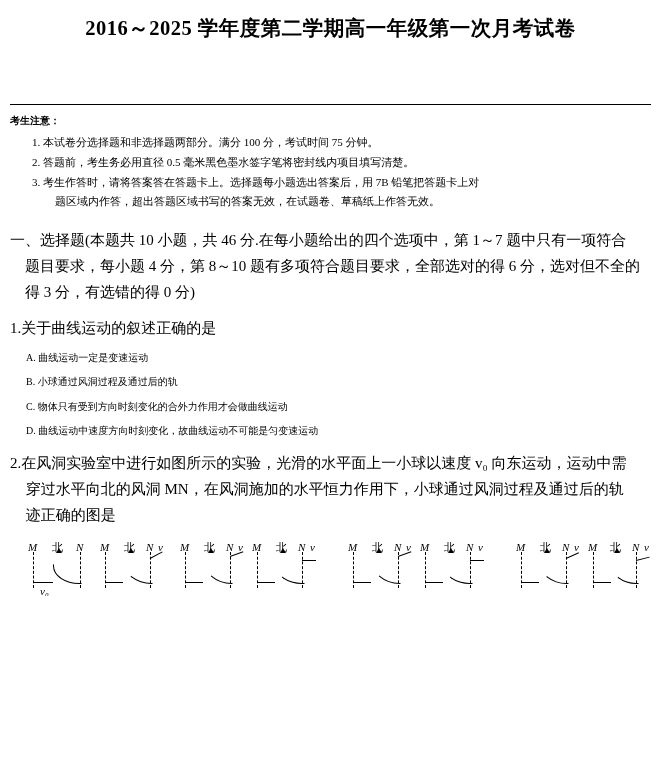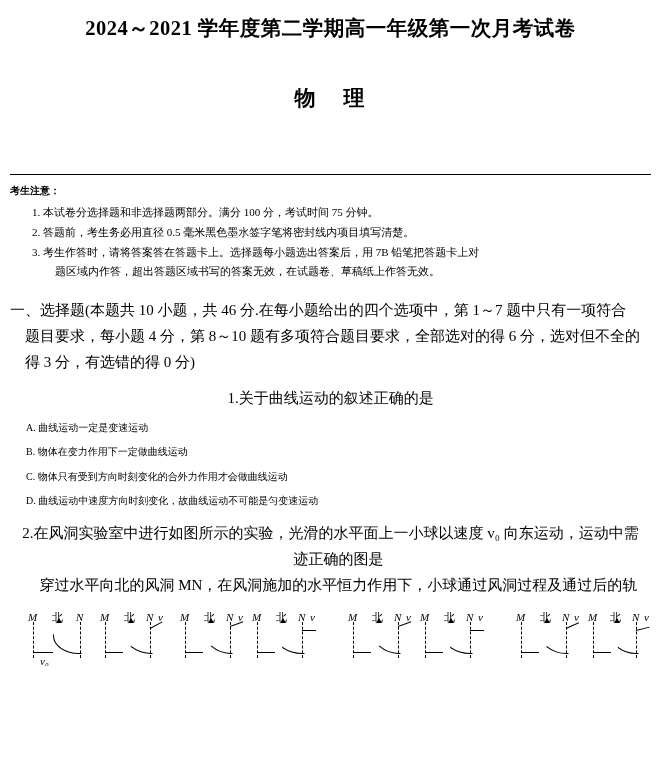--- a/index.html
+++ b/index.html
@@ -73,21 +73,20 @@
     display: block;
     margin-left: 1em;
   }
   .q {
     margin: 10px 10px 0 10px;
     font-size: 15px;
     line-height: 1.75;
   }
   .q-stem {
     text-indent: 0;
-    text-align: center;
   }
   .q-stem .cont2 {
     display: block;
     margin-left: 1.05em;
   }
   .opt {
     margin: 7px 0 0 1.6em;
     font-size: 10px;
   }
   .figs {
@@ -142,25 +141,22 @@
     border-left: 3px solid transparent;
     border-right: 3px solid transparent;
     border-bottom: 5px solid #000;
   }
 </style>
 </head>
 <body>
 
 <div class="page">
 
-  <div class="exam-title">2024～2021 学年度第二学期高一年级第一次月考试卷</div>
-
-  <div class="subject">
-    <span>物</span><span class="gap"></span><span>理</span>
-  </div>
+  <div class="exam-title">2016～2025 学年度第二学期高一年级第一次月考试卷</div>
+
 
   <hr class="rule">
 
   <div class="notice-head">考生注意：</div>
 
   <div class="notice-list">
     <div class="notice-item">1. 本试卷分选择题和非选择题两部分。满分 100 分，考试时间 75 分钟。</div>
     <div class="notice-item">2. 答题前，考生务必用直径 0.5 毫米黑色墨水签字笔将密封线内项目填写清楚。</div>
     <div class="notice-item">
       <span>3. 考生作答时，请将答案答在答题卡上。选择题每小题选出答案后，用 7B 铅笔把答题卡上对</span>
@@ -172,30 +168,30 @@
     <span>一、选择题(本题共 10 小题，共 46 分.在每小题给出的四个选项中，第 1～7 题中只有一项符合</span>
     <span class="hang">题目要求，每小题 4 分，第 8～10 题有多项符合题目要求，全部选对的得 6 分，选对但不全的</span>
     <span class="hang">得 3 分，有选错的得 0 分)</span>
   </div>
 
   <div class="q">
     <div class="q-stem">
       <span>1.</span><span>关于曲线运动的叙述正确的是</span>
     </div>
     <div class="opt">A. 曲线运动一定是变速运动</div>
-    <div class="opt">B. 物体在变力作用下一定做曲线运动</div>
+    <div class="opt">B. 小球通过风洞过程及通过后的轨</div>
     <div class="opt">C. 物体只有受到方向时刻变化的合外力作用才会做曲线运动</div>
     <div class="opt">D. 曲线运动中速度方向时刻变化，故曲线运动不可能是匀变速运动</div>
   </div>
 
   <div class="q">
     <div class="q-stem">
       <span>2.</span><span>在风洞实验室中进行如图所示的实验，光滑的水平面上一小球以速度 v₀ 向东运动，运动中需</span>
+      <span class="cont2">穿过水平向北的风洞 MN，在风洞施加的水平恒力作用下，小球通过风洞过程及通过后的轨</span>
       <span class="cont2">迹正确的图是</span>
-      <span class="cont2">穿过水平向北的风洞 MN，在风洞施加的水平恒力作用下，小球通过风洞过程及通过后的轨</span>
     </div>
 
     <div class="figs">
 
       <div class="figgroup" style="left:0px;">
         <div class="axisbox">
           <span class="lbl" style="left:0px; top:0px;">M</span>
           <span class="lbl up" style="left:24px; top:0px;">北</span>
           <span class="lbl" style="left:48px; top:0px;">N</span>
           <div class="vdash" style="left:5px; top:14px; height:36px;"></div>

